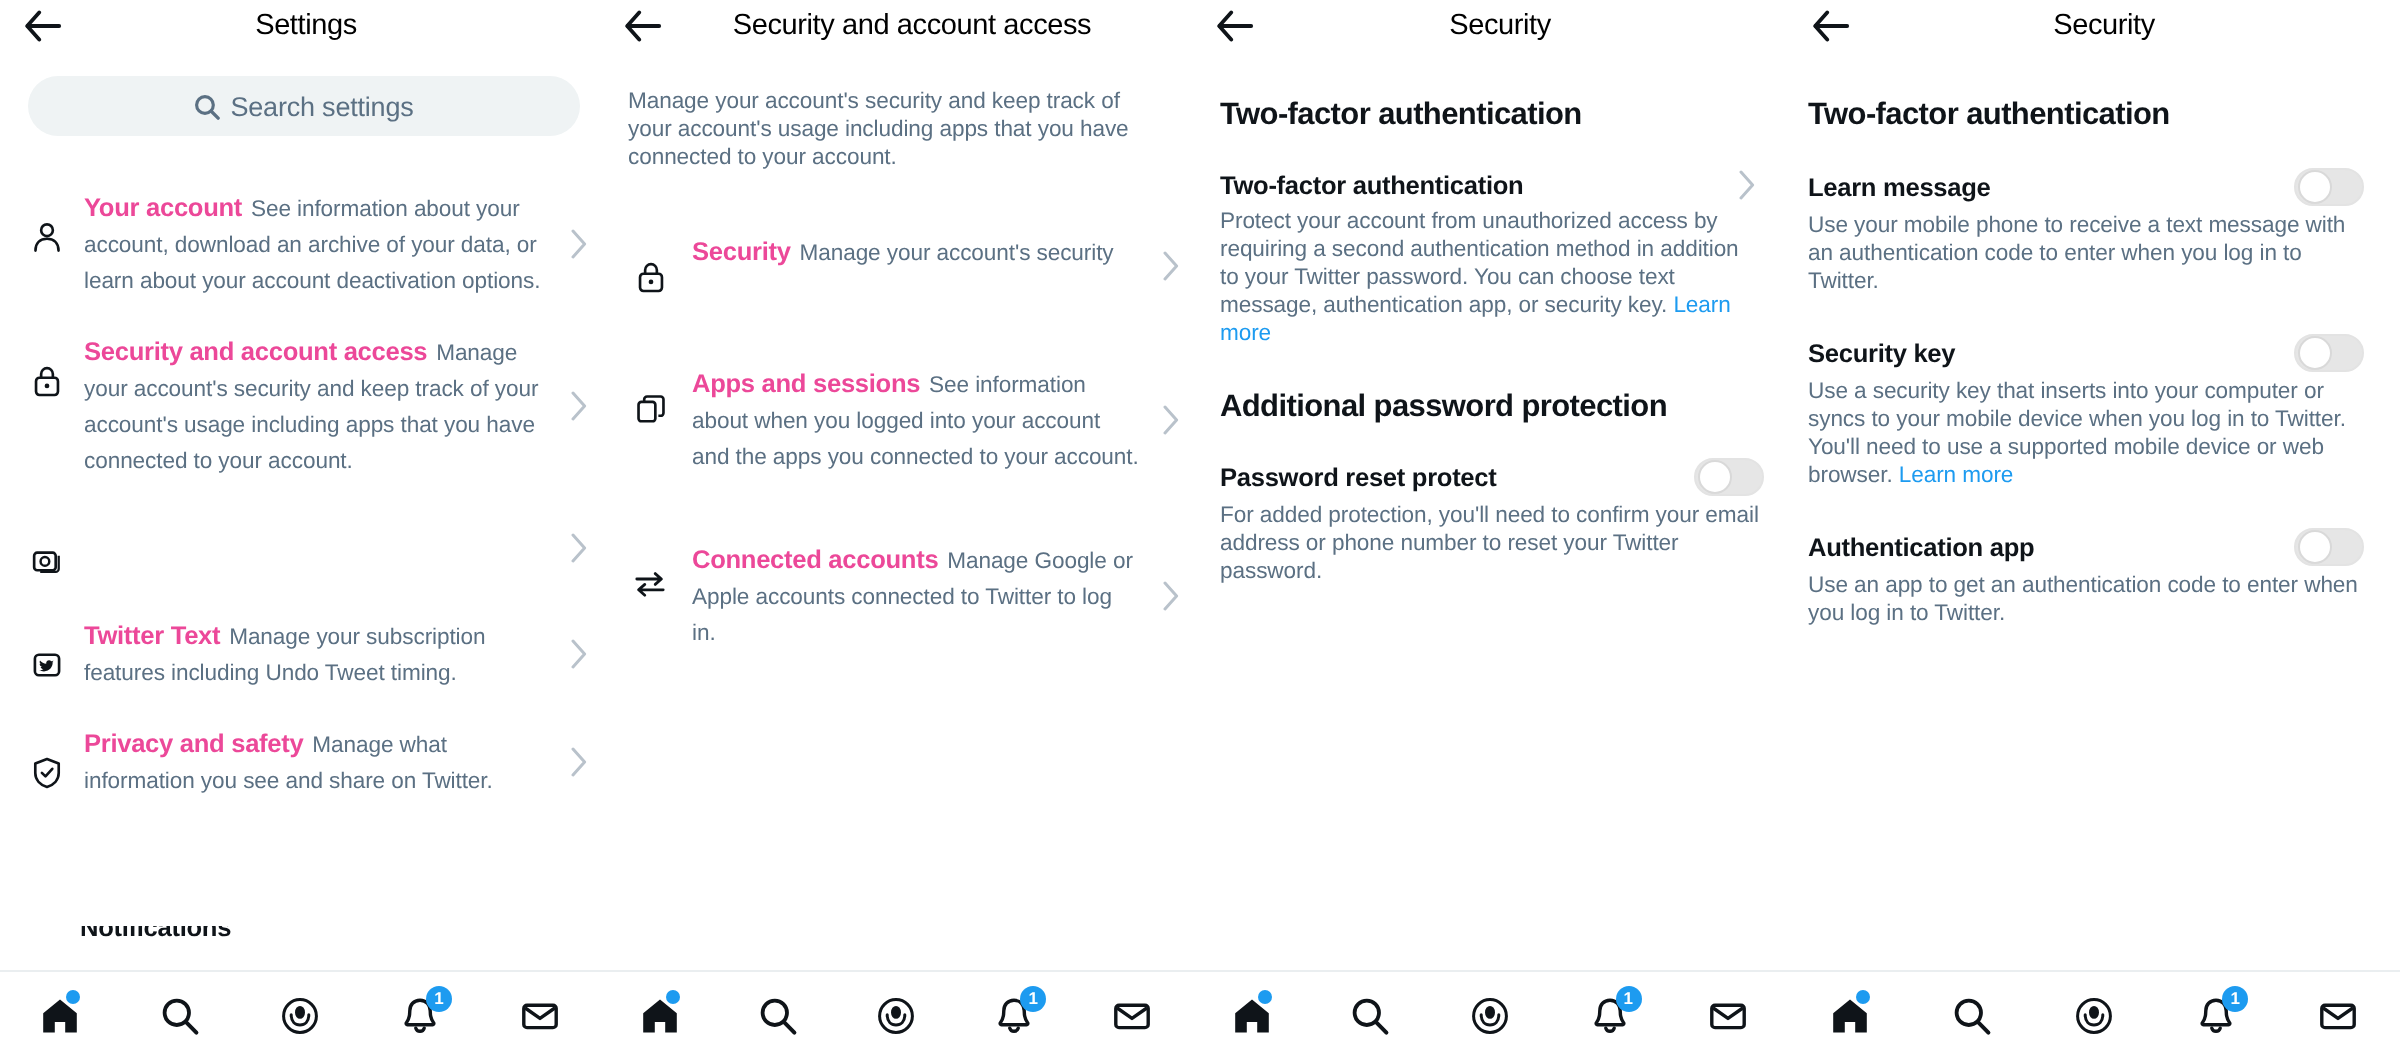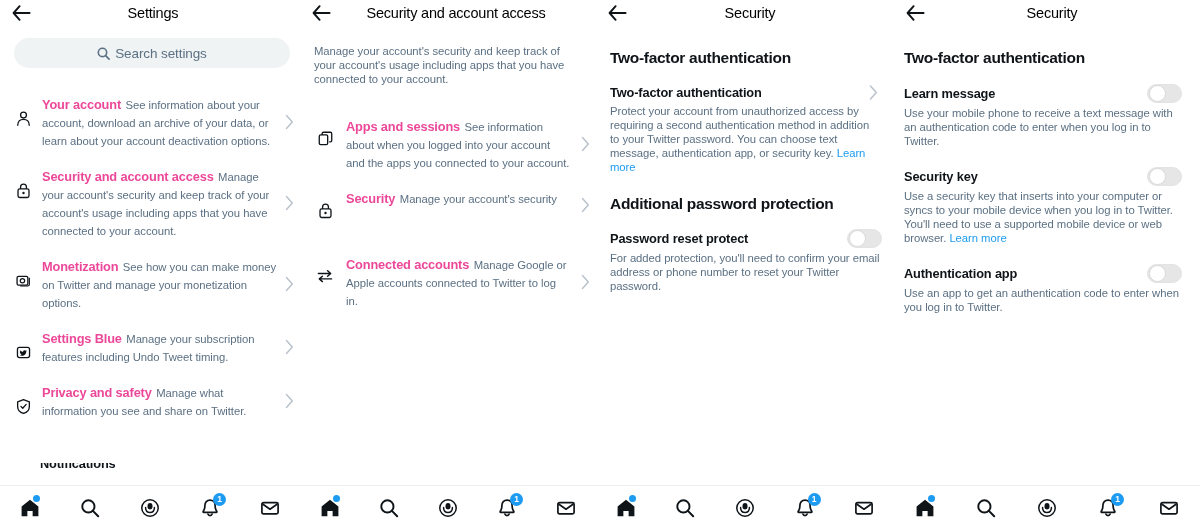--- a/index.html
+++ b/index.html
@@ -218,40 +218,36 @@
       </div>
 
       <div class="srow">
         <span class="srow-ico">
           <svg width="17" height="17" viewBox="0 0 18 18" aria-hidden="true">
             <rect x="2.2" y="4.6" width="11.4" height="9.3" rx="1.6" fill="none" stroke="#0f1419" stroke-width="1.4"></rect>
             <circle cx="7.9" cy="9.2" r="2.3" fill="none" stroke="#0f1419" stroke-width="1.3"></circle>
             <path d="M15.2 6.2 V13.2 A1.6 1.6 0 0 1 13.6 14.8 H5.4" fill="none" stroke="#0f1419" stroke-width="1.2"></path>
           </svg>
         </span>
-        <span class="srow-txt">
-          <span class="srow-title">Monetization</span>
-          <span class="srow-desc">See how you can make money on Twitter and manage your monetization options.</span>
-        </span>
         <span class="srow-chev">
           <svg width="9" height="15" viewBox="0 0 9 15" aria-hidden="true">
               <path d="M1.5 1 L7.3 7.5 L1.5 14" fill="none" stroke="#b9c2cb" stroke-width="1.5" stroke-linecap="round" stroke-linejoin="round"></path>
             </svg>
         </span>
       </div>
 
       <div class="srow">
         <span class="srow-ico">
           <svg width="17" height="17" viewBox="0 0 18 18" aria-hidden="true">
             <rect x="2.6" y="3.6" width="12.8" height="10.8" rx="2.1" fill="none" stroke="#0f1419" stroke-width="1.4"></rect>
             <path d="M12.7 7.1 c-0.3 0.2 -0.7 0.3 -1 0.4 c0.3 -0.2 0.6 -0.5 0.7 -0.9 c-0.3 0.2 -0.7 0.3 -1.1 0.4 c-0.3 -0.3 -0.8 -0.5 -1.2 -0.5 c-1 0 -1.7 0.9 -1.5 1.8 c-1.3 -0.1 -2.5 -0.7 -3.3 -1.7 c-0.4 0.7 -0.2 1.6 0.5 2 c-0.3 0 -0.5 -0.1 -0.7 -0.2 c0 0.8 0.5 1.4 1.2 1.6 c-0.2 0.1 -0.5 0.1 -0.7 0 c0.2 0.6 0.8 1.1 1.5 1.1 c-0.6 0.5 -1.4 0.7 -2.2 0.6 c0.7 0.5 1.6 0.7 2.5 0.7 c3 0 4.7 -2.5 4.6 -4.8 c0.3 -0.2 0.6 -0.5 0.7 -0.5 z" fill="#0f1419"></path>
           </svg>
         </span>
         <span class="srow-txt">
-          <span class="srow-title">Settings Blue</span>
+          <span class="srow-title">Twitter Text</span>
           <span class="srow-desc">Manage your subscription features including Undo Tweet timing.</span>
         </span>
         <span class="srow-chev">
           <svg width="9" height="15" viewBox="0 0 9 15" aria-hidden="true">
               <path d="M1.5 1 L7.3 7.5 L1.5 14" fill="none" stroke="#b9c2cb" stroke-width="1.5" stroke-linecap="round" stroke-linejoin="round"></path>
             </svg>
         </span>
       </div>
 
       <div class="srow">
@@ -286,49 +282,49 @@
           <path d="M1.9 8 H17.6" fill="none" stroke="#0f1419" stroke-width="1.9" stroke-linecap="round"></path>
         </svg>
       </div>
       <div class="panel-title">Security and account access</div>
     </div>
 
     <div class="intro-text" style="margin-top:18px;">Manage your account's security and keep track of your account's usage including apps that you have connected to your account.</div>
 
     <div class="rows" style="margin-top:22px;">
 
-      <div class="srow" style="margin-top:16px;">
-        <span class="srow-ico">
-          <svg width="17" height="17" viewBox="0 0 18 18" aria-hidden="true">
-            <rect x="2.4" y="5.2" width="8.9" height="10.3" rx="1.5" fill="none" stroke="#0f1419" stroke-width="1.4"></rect>
-            <path d="M5.4 5.2 V3.9 A1.5 1.5 0 0 1 6.9 2.4 H14.1 A1.5 1.5 0 0 1 15.6 3.9 V11.1 A1.5 1.5 0 0 1 14.1 12.6 H12.9" fill="none" stroke="#0f1419" stroke-width="1.4" stroke-linejoin="round"></path>
-          </svg>
-        </span>
-        <span class="srow-txt">
-          <span class="srow-title">Apps and sessions</span>
-          <span class="srow-desc">See information about when you logged into your account and the apps you connected to your account.</span>
-        </span>
-        <span class="srow-chev">
-          <svg width="9" height="15" viewBox="0 0 9 15" aria-hidden="true">
-              <path d="M1.5 1 L7.3 7.5 L1.5 14" fill="none" stroke="#b9c2cb" stroke-width="1.5" stroke-linecap="round" stroke-linejoin="round"></path>
-            </svg>
-        </span>
-      </div>
-
       <div class="srow">
         <span class="srow-ico">
           <svg width="17" height="17" viewBox="0 0 18 18" aria-hidden="true">
             <rect x="3.2" y="7.3" width="11.6" height="9.1" rx="1.8" fill="none" stroke="#0f1419" stroke-width="1.4"></rect>
             <path d="M5.9 7.3 V5.3 A3.1 3.1 0 0 1 12.1 5.3 V7.3" fill="none" stroke="#0f1419" stroke-width="1.4"></path>
             <circle cx="9" cy="11.6" r="1.25" fill="#0f1419"></circle>
           </svg>
         </span>
         <span class="srow-txt">
           <span class="srow-title">Security</span>
           <span class="srow-desc">Manage your account's security</span>
+        </span>
+        <span class="srow-chev">
+          <svg width="9" height="15" viewBox="0 0 9 15" aria-hidden="true">
+              <path d="M1.5 1 L7.3 7.5 L1.5 14" fill="none" stroke="#b9c2cb" stroke-width="1.5" stroke-linecap="round" stroke-linejoin="round"></path>
+            </svg>
+        </span>
+      </div>
+
+      <div class="srow" style="margin-top:16px;">
+        <span class="srow-ico">
+          <svg width="17" height="17" viewBox="0 0 18 18" aria-hidden="true">
+            <rect x="2.4" y="5.2" width="8.9" height="10.3" rx="1.5" fill="none" stroke="#0f1419" stroke-width="1.4"></rect>
+            <path d="M5.4 5.2 V3.9 A1.5 1.5 0 0 1 6.9 2.4 H14.1 A1.5 1.5 0 0 1 15.6 3.9 V11.1 A1.5 1.5 0 0 1 14.1 12.6 H12.9" fill="none" stroke="#0f1419" stroke-width="1.4" stroke-linejoin="round"></path>
+          </svg>
+        </span>
+        <span class="srow-txt">
+          <span class="srow-title">Apps and sessions</span>
+          <span class="srow-desc">See information about when you logged into your account and the apps you connected to your account.</span>
         </span>
         <span class="srow-chev">
           <svg width="9" height="15" viewBox="0 0 9 15" aria-hidden="true">
               <path d="M1.5 1 L7.3 7.5 L1.5 14" fill="none" stroke="#b9c2cb" stroke-width="1.5" stroke-linecap="round" stroke-linejoin="round"></path>
             </svg>
         </span>
       </div>
 
       <div class="srow" style="margin-top:16px;">
         <span class="srow-ico">

